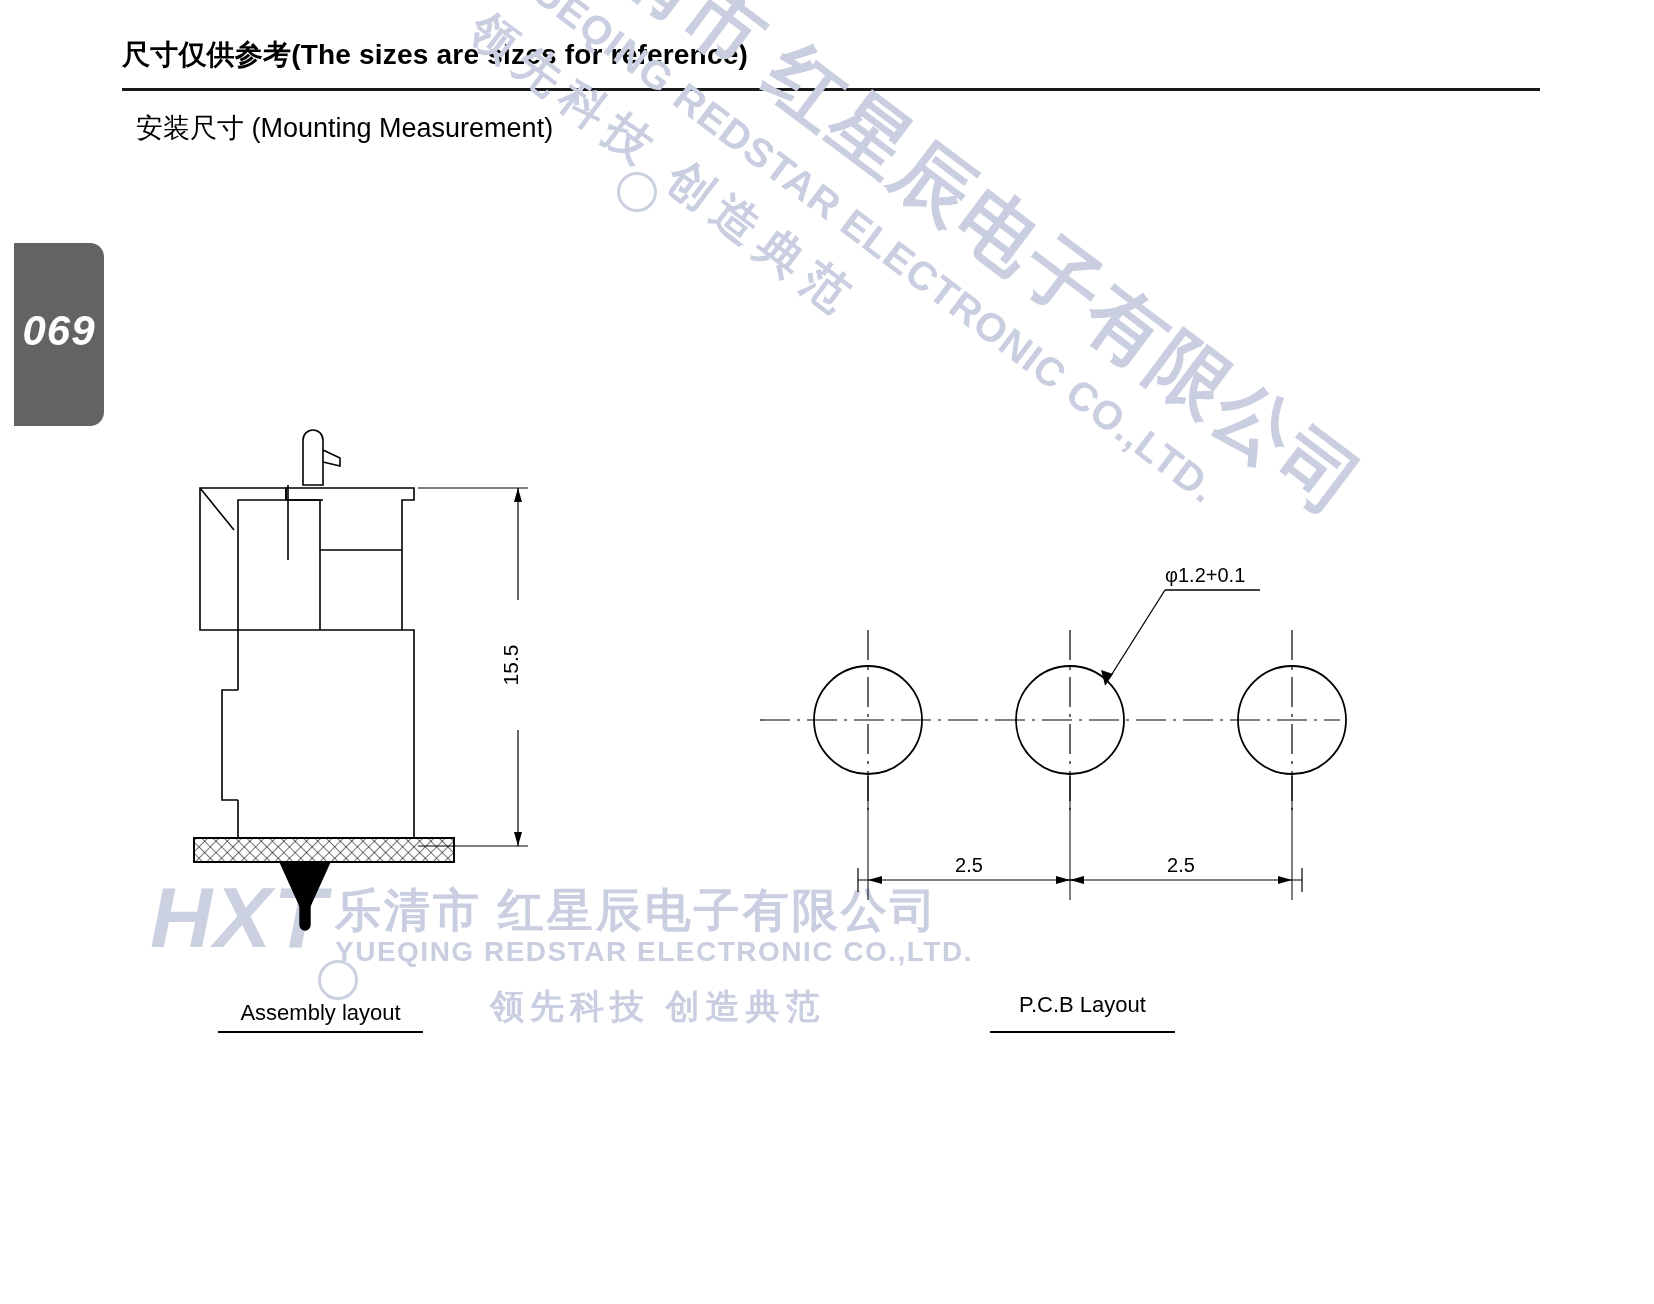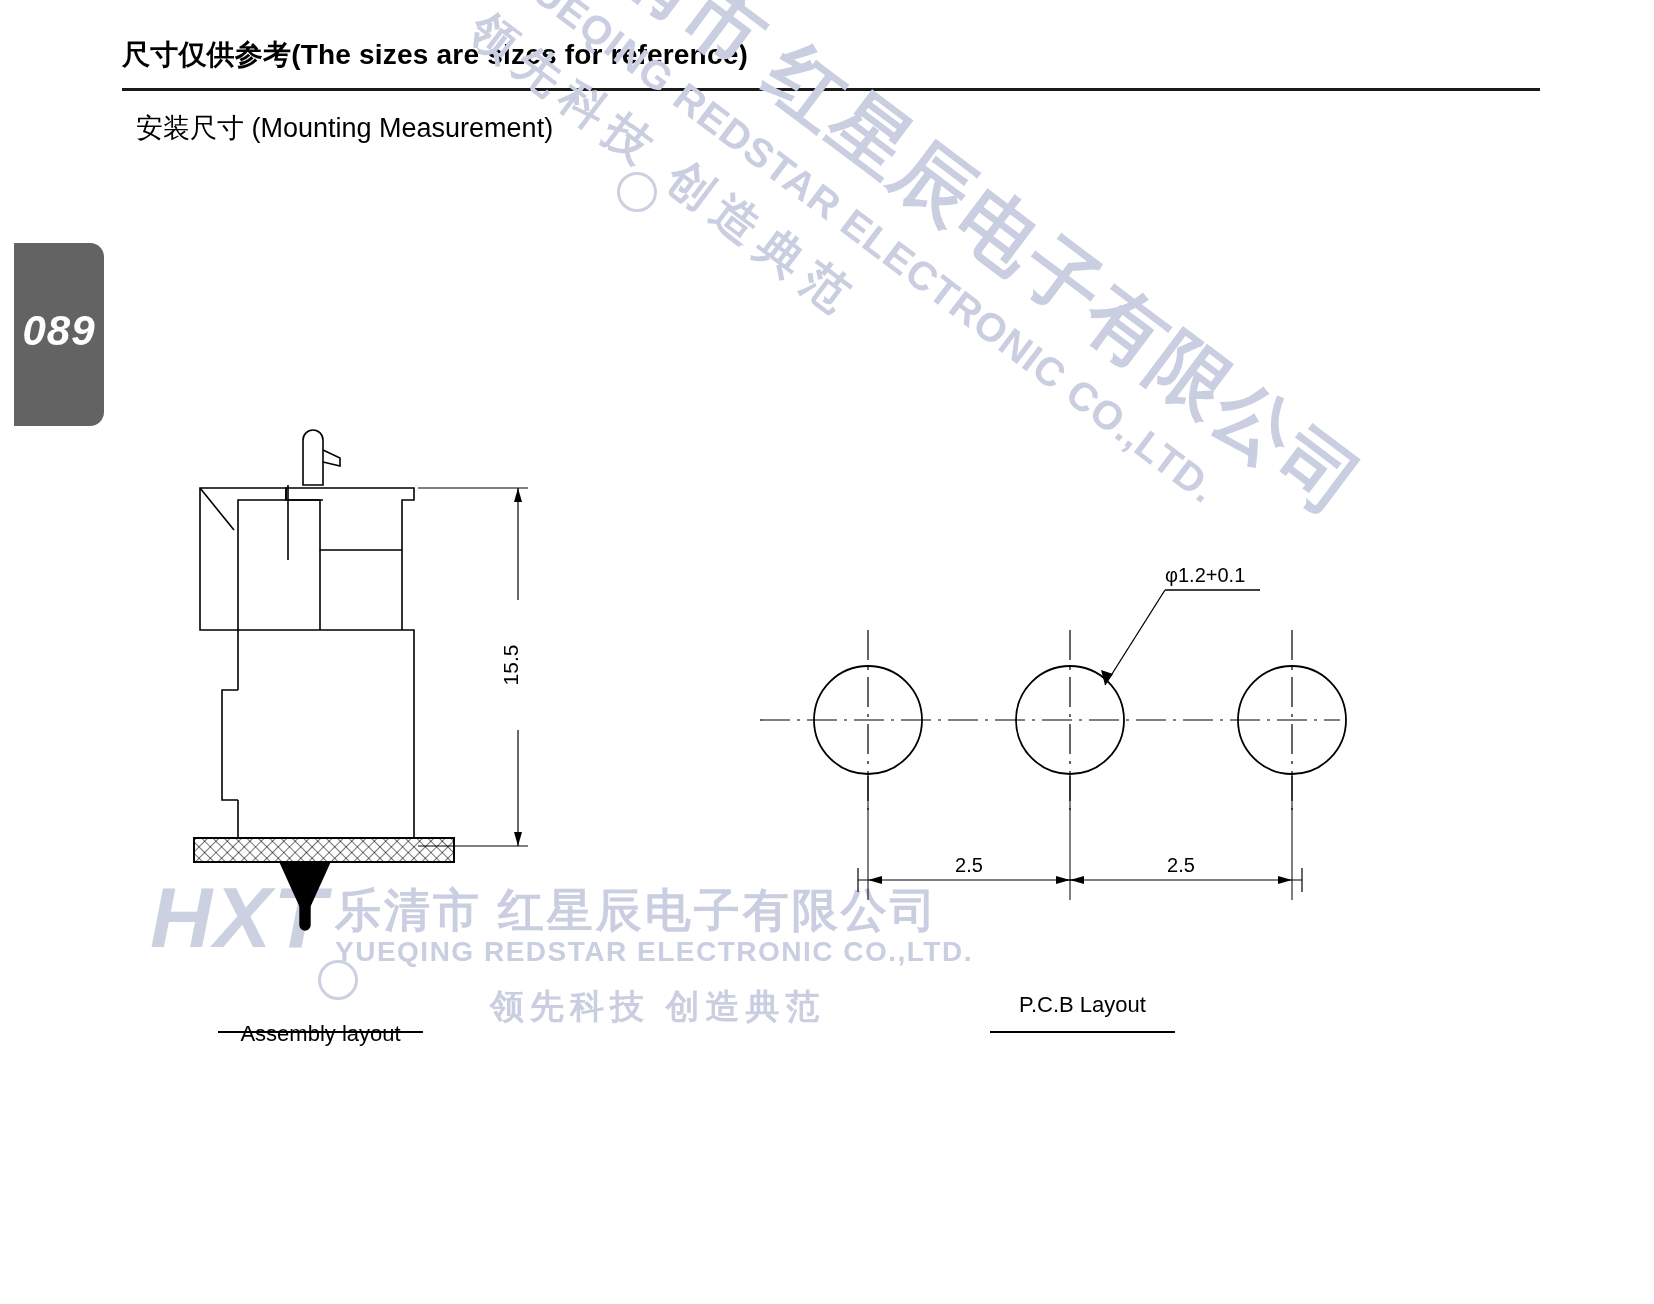--- a/index.html
+++ b/index.html
@@ -177,34 +177,34 @@
     font-size: 22px;
     font-weight: 500;
     text-align: center;
     white-space: nowrap;
   }
   .caption-underline {
     position: absolute;
     height: 2px;
     background: #000;
   }
-  #assembly-caption { left: 218px; top: 1000px; width: 205px; margin-top: 21px; }
+  #assembly-caption { left: 218px; top: 1000px; width: 205px; }
   #assembly-caption-rule { left: 218px; top: 1031px; width: 205px; }
   #pcb-caption { left: 990px; top: 972px; width: 185px; margin-top: 20px; }
   #pcb-caption-rule { left: 990px; top: 1031px; width: 185px; }
 </style>
 </head>
 <body>
 
 <div class="header-title">尺寸仅供参考(The sizes are sizes for reference)</div>
 <div class="header-rule"></div>
 <div class="subtitle">安装尺寸  (Mounting Measurement)</div>
 
 <div class="page-tab">
-  <div class="page-tab-number">089</div>
+  <div class="page-tab-number">069</div>
 </div>
 
 <div class="wm-diagonal">
   <div class="wm-diag-line1">乐清市 红星辰电子有限公司</div>
   <div class="wm-diag-line2">YUEQING REDSTAR ELECTRONIC CO.,LTD.</div>
   <div class="wm-diag-line3">领先科技 创造典范</div>
 </div>
 <div class="wm-logo-circle2"></div>
 
 <div class="wm-hxt">HXT</div>

